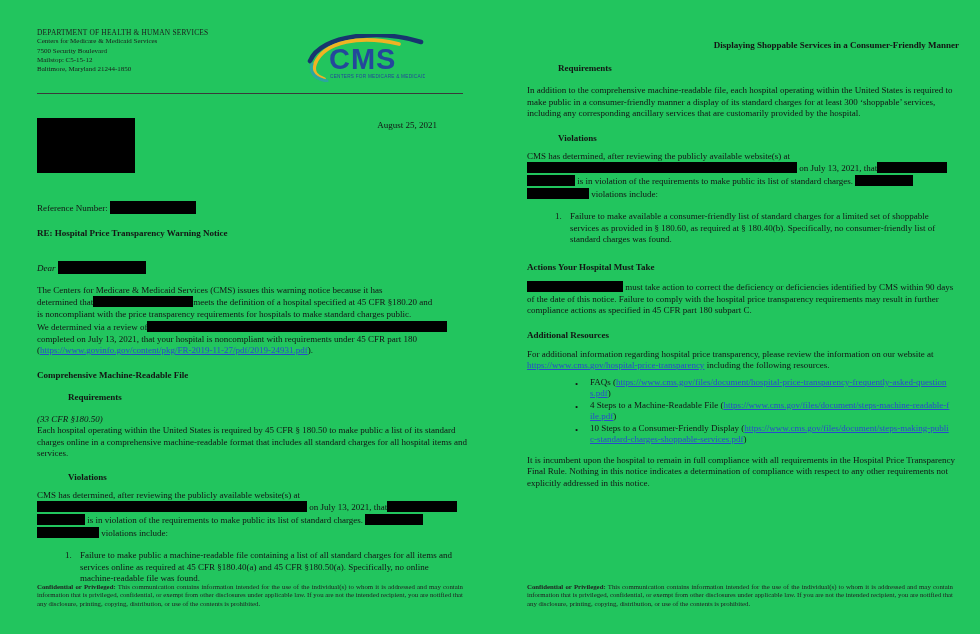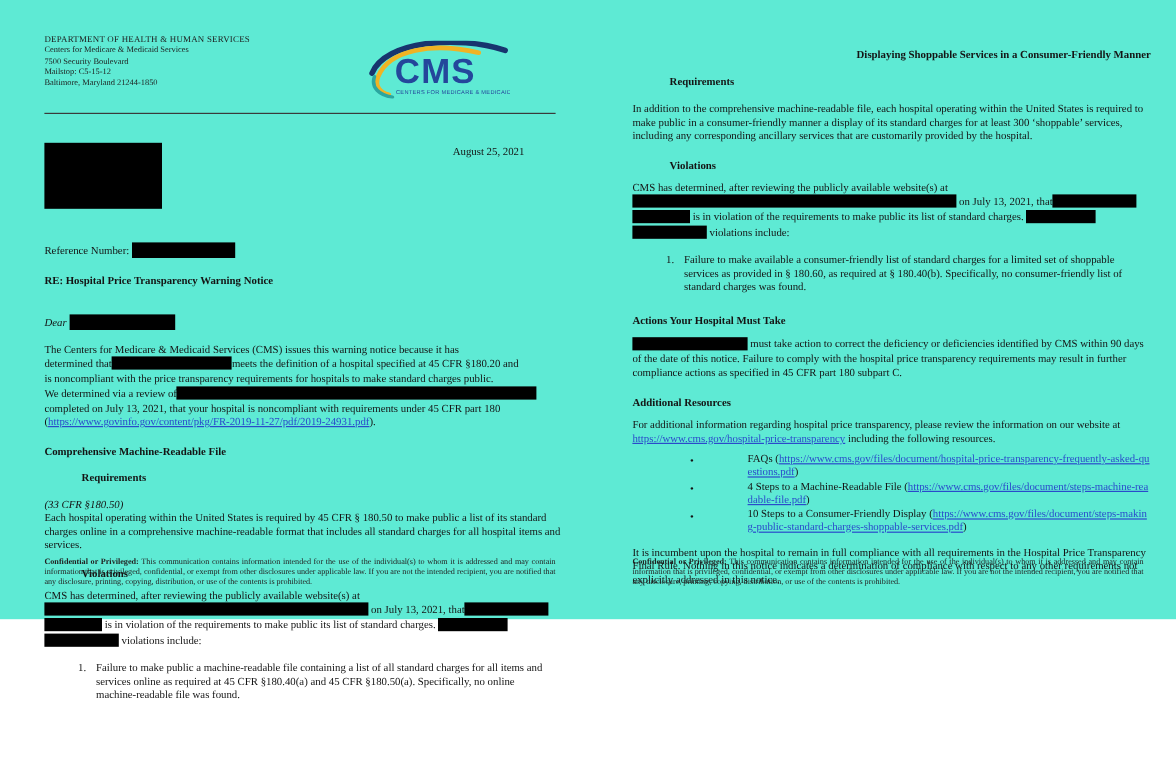--- a/index.html
+++ b/index.html
@@ -1,18 +1,18 @@
 <!DOCTYPE html>
 <html style="--link: #2a4bcb;"><head>
 <meta charset="utf-8">
 <style>
   * { margin:0; padding:0; box-sizing:border-box; }
   html,body { width:980px; height:634px; background:#fff; }
   body { font-family:"Liberation Serif", serif; color:#141414; display:flex; }
-  .sheet { width:490px; height:516px; position:relative; padding-left:37px; padding-right:21px; background:#5eead4; }
+  .sheet { width:490px; height:634px; position:relative; padding-left:37px; padding-right:21px; background:#22c55e; }
   .sheet-1 { padding-top:28px; }
   .sheet-2 { padding-top:40px; }
   .content-w { width:432px; }
 
   
   .letterhead { display:flex; justify-content:space-between; align-items:flex-start; width:432px; }
   .lh-left { font-size:7px; line-height:9.3px; color:#1c1c1c; }
   .lh-dept { font-size:7.4px; letter-spacing:0.2px; }
   .cms-logo { margin-right:44px; margin-top:6px; }
   .rule { width:426px; border-top:1.4px solid #3a3a3a; margin-top:7px; }
@@ -38,21 +38,21 @@
 
   .olist { display:flex; margin-top:10px; margin-left:28px; width:404px; font-size:9px; line-height:11.5px; }
   .olist .num { width:15px; flex:none; }
   .olist .itext { width:372px; }
 
   .actions-para { margin-top:9px; }
   .resources-intro { margin-top:9px; }
   .bullets { margin-top:5px; }
   .bullet-row { display:flex; margin-left:48px; width:384px; font-size:9px; line-height:15px; }
   .bullet-row .bullet { width:15px; flex:none; }
-  .bullet-row .btext { width:360px;margin-left:33px; }
+  .bullet-row .btext { width:360px; }
   .bullet-row .btext a { word-break:break-all; }
   .closing-para { margin-top:9px; }
 
   .redact { display:inline-block; background:#000; vertical-align:middle; margin-bottom:2px; }
   a.doclink { color:var(--link,#2a4bcb); text-decoration:underline; cursor:pointer; }
 
   .page-footer { position:absolute; left:37px; bottom:26px; width:426px; font-size:6.8px; line-height:8.4px; text-align:justify; color:#222; }
 </style>
 </head>
 <body>

